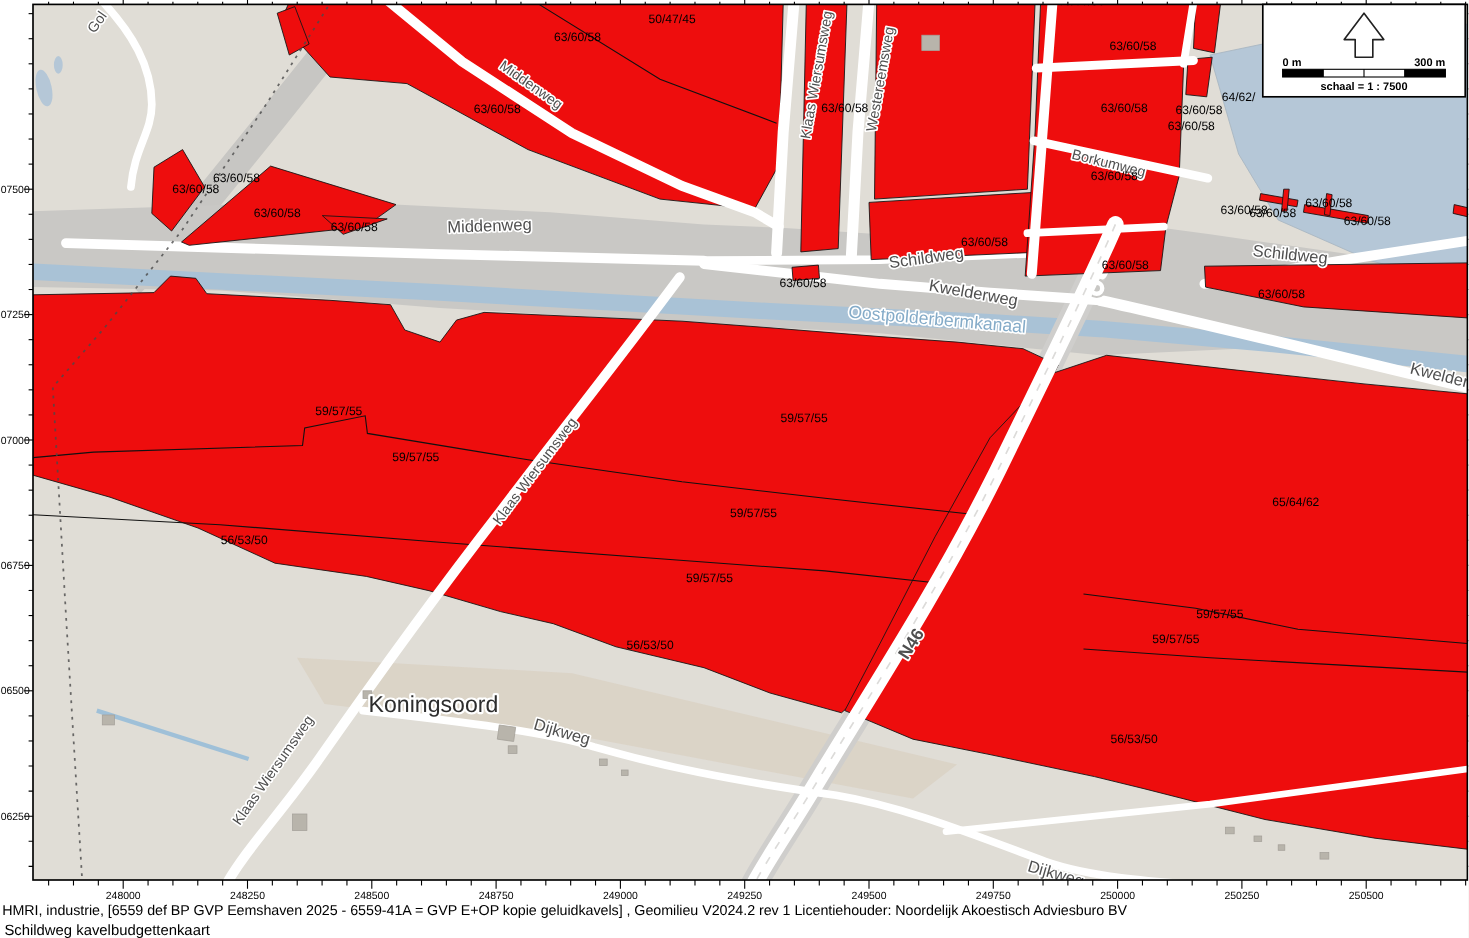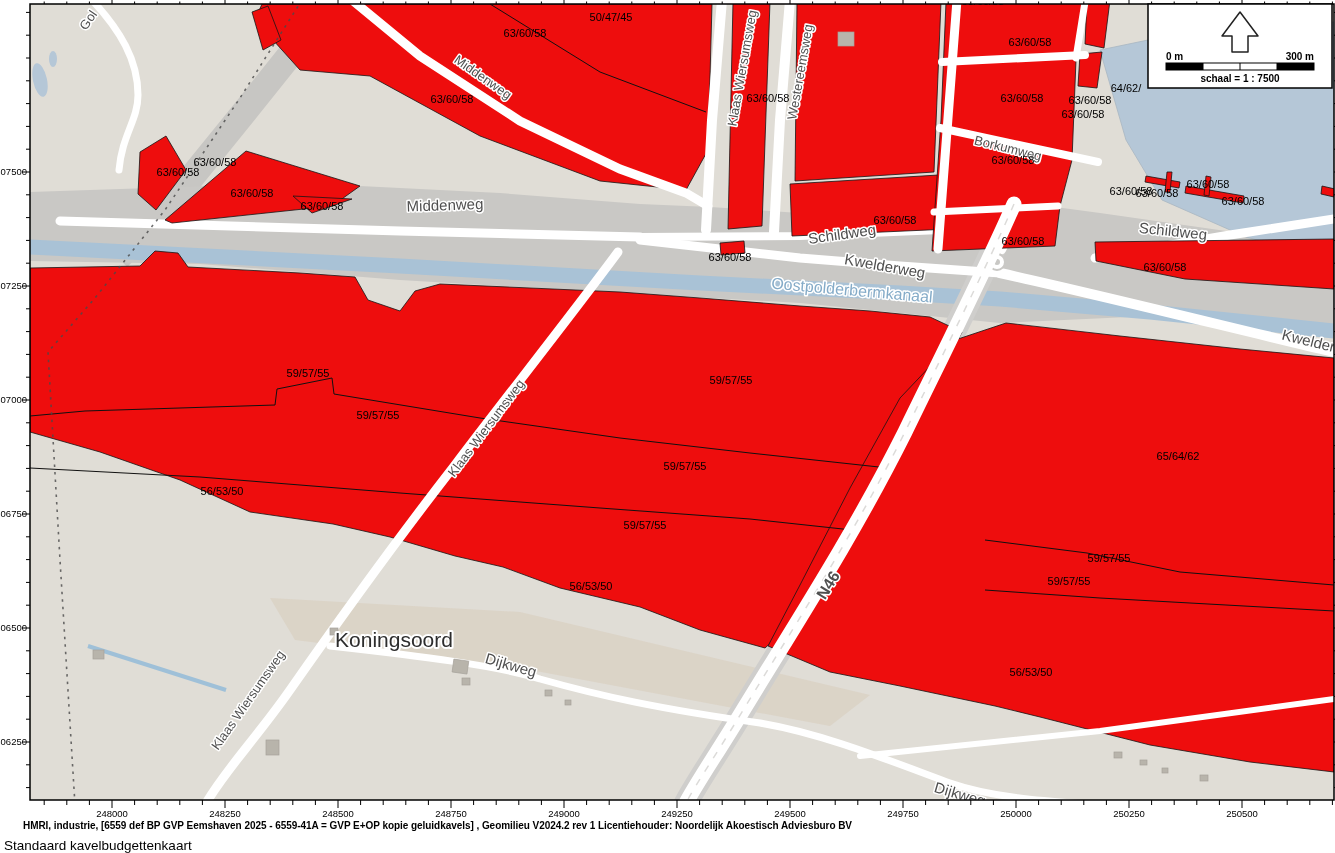--- a/index.html
+++ b/index.html
@@ -5,22 +5,22 @@
   html,body{margin:0;padding:0;background:#fff;}
   body{width:1335px;height:853px;position:relative;overflow:hidden;
        font-family:"Liberation Sans",sans-serif;}
   svg text{font-family:"Liberation Sans",sans-serif;}
   .tval{font-size:11px;fill:#000;}
   .troad{fill:#4f4f4f;paint-order:stroke;stroke:#ffffff;stroke-width:3px;stroke-linejoin:round;}
   .tplace{fill:#2d2d2d;paint-order:stroke;stroke:#ffffff;stroke-width:4px;stroke-linejoin:round;}
   .twater{fill:#84abc8;paint-order:stroke;stroke:#ffffff;stroke-width:3px;stroke-linejoin:round;}
   .tax{font-size:9.5px;fill:#000;}
   .tscale{font-size:10px;fill:#000;font-weight:bold;}
-  #credit{position:absolute;left:2px;top:820px;font-size:10px;font-weight:bold;
-          letter-spacing:-0.05px;color:#000;white-space:nowrap;margin-left:21px;}
+  #credit{position:absolute;left:2px;top:820px;font-size:13px;font-weight:normal;
+          letter-spacing:-0.05px;color:#000;white-space:nowrap;}
   #maptitle{position:absolute;left:4px;top:838px;font-size:13.5px;color:#000;}
 </style>
 </head>
 <body>
 
 
 
 <svg id="map-svg" width="1335" height="853">
   <defs>
     <clipPath id="mapclip">
@@ -408,16 +408,16 @@
       <rect x="1166" y="63" width="148" height="7" fill="none" stroke="#000" stroke-width="1"></rect>
       <line x1="1203" y1="63" x2="1203" y2="70" stroke="#000" stroke-width="1"></line>
       <line x1="1240" y1="63" x2="1240" y2="70" stroke="#000" stroke-width="1"></line>
       <line x1="1277" y1="63" x2="1277" y2="70" stroke="#000" stroke-width="1"></line>
     </g>
     <text class="tscale" x="1240" y="82" text-anchor="middle">schaal = 1 : 7500</text>
   </g>
 </svg>
 
 <div id="credit">HMRI, industrie, [6559 def BP GVP Eemshaven 2025 - 6559-41A = GVP E+OP kopie geluidkavels] , Geomilieu V2024.2 rev 1 Licentiehouder: Noordelijk Akoestisch Adviesburo BV</div>
-<div id="maptitle">Standaard kavelbudgettenkaart</div>
+<div id="maptitle">Schildweg kavelbudgettenkaart</div>
 
 
 
 
 </body></html>

